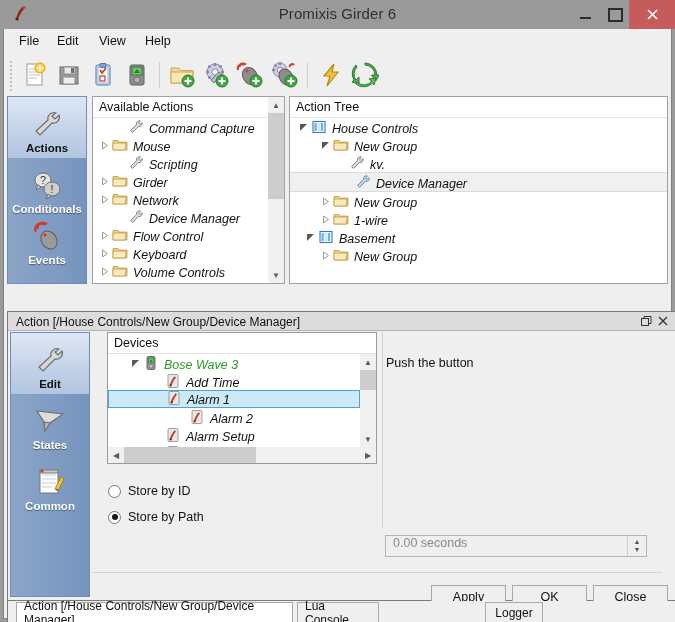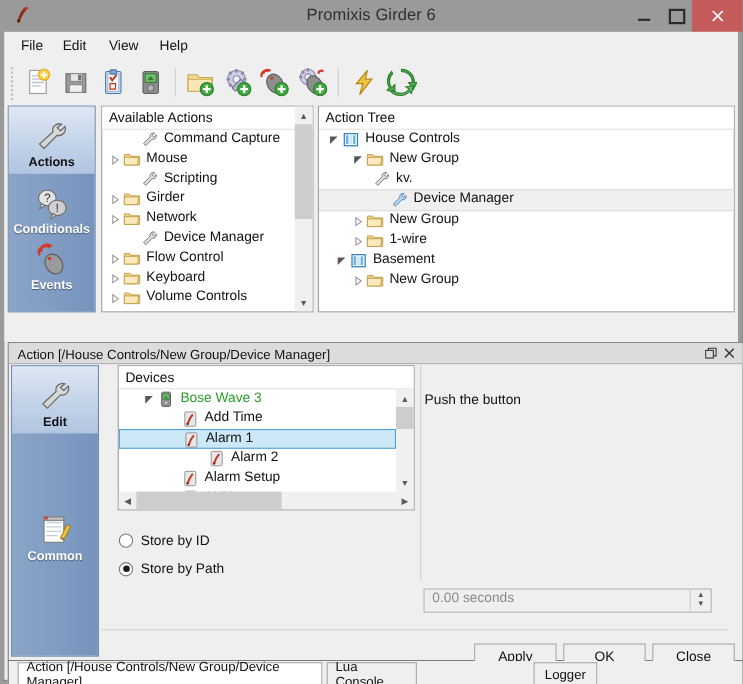--- a/index.html
+++ b/index.html
@@ -104,22 +104,22 @@
     position:absolute;left:0;top:21px;right:16px;bottom:0;overflow:hidden;
   }
   
   #tree-panel{
     position:absolute;left:285px;top:0;width:379px;height:188px;
     background:#fff;border:1px solid #a0a0a0;box-sizing:border-box;
   }
   #tree-list{position:absolute;left:0;top:21px;right:0;bottom:0;overflow:hidden;}
   
   .trow{
-    position:relative;height:18px;display:flex;align-items:flex-start;
-    font-size:12.5px;color:#111;white-space:nowrap;
+    position:relative;height:18px;display:flex;align-items:flex-end;
+    font-size:12.5px;color:#111;white-space:nowrap;font-style:italic;
   }
   .trow.sel{background:#f0f0f0;border-top:1px solid #dcdcdc;border-bottom:1px solid #dcdcdc;}
   .trow.selblue{background:#cde8f7;border:1px solid #4ca3d8;box-sizing:border-box;}
   .twist{width:14px;height:18px;display:flex;align-items:center;justify-content:center;flex:0 0 14px;}
   .ticon{width:18px;height:18px;display:flex;align-items:center;justify-content:center;flex:0 0 18px;margin-right:3px;}
   .tlabel{padding-left:1px;}
   .green{color:#2a9e2a;}
   
   .vsb{position:absolute;top:0;right:0;width:16px;background:#f0f0f0;}
   .vsb .arrow{width:16px;height:16px;display:flex;align-items:center;justify-content:center;
@@ -535,21 +535,21 @@
                 </svg>
               </div>
               <div class="ticon">
                 <svg width="16" height="16" viewBox="0 0 16 16">
                   <path d="M1 3.5h5l1.2 1.6H15V13H1z" fill="#f0d28f" stroke="#bd9b3d" stroke-width=".8"></path>
                   <path d="M1 6h13.2L13 13H1z" fill="#fae9bd" stroke="#bd9b3d" stroke-width=".8"></path>
                 </svg>
               </div>
               <div class="tlabel">New Group</div>
             </div>
-            <div class="trow" style="padding-left: 34px;">
+            <div class="trow" style="padding-left: 44px;">
               <div class="twist"></div>
               <div class="ticon">
                 <svg width="16" height="16" viewBox="0 0 16 16">
                   <path d="M12.5 2 a3 3 0 0 0 -4 3.6 L2.5 11.5 l2 2 L10.4 7.5 a3 3 0 0 0 3.6 -4 l-2 2 -1.5 -1.5 z" fill="#dcdcdc" stroke="#7d7d7d" stroke-width=".9"></path>
                 </svg>
               </div>
               <div class="tlabel">kv.</div>
             </div>
             <div class="trow sel" style="padding-left: 50px;">
               <div class="twist"></div>
@@ -637,20 +637,29 @@
       </div>
 
       <div id="dock-nav">
         <div class="nav-item sel" style="top:0px">
           <div class="nav-icon">
             <svg width="34" height="30" viewBox="0 0 34 30">
               <path d="M26 4 a6 6 0 0 0 -8 7 L6 22 l4 4 L22 14 a6 6 0 0 0 7 -8 l-4 4 -3 -3 z" fill="#d8d8d8" stroke="#6e6e6e" stroke-width="1.2"></path>
             </svg>
           </div>
           <div class="nav-label">Edit</div>
+        </div>
+        <div class="nav-item" style="top:61px">
+          <div class="nav-icon">
+            <svg width="34" height="30" viewBox="0 0 34 30">
+              <path d="M4 5 L30 8 L17 17 L12 25 L11 16 Z" fill="#dcdcdc" stroke="#6e6e6e" stroke-width="1.2"></path>
+              <path d="M11 16 L17 17 L12 25 Z" fill="#b4b4b4" stroke="#6e6e6e" stroke-width="1"></path>
+            </svg>
+          </div>
+          <div class="nav-label">States</div>
         </div>
         <div class="nav-item" style="top:122px">
           <div class="nav-icon">
             <svg width="34" height="30" viewBox="0 0 34 30">
               <rect x="7" y="4" width="18" height="22" fill="#fdfdfd" stroke="#7b7b7b"></rect>
               <path d="M9 8h14M9 12h14M9 16h14M9 20h10" stroke="#c5cedb" stroke-width="1.2"></path>
               <rect x="7" y="3" width="18" height="3" fill="#c8c8c8" stroke="#7b7b7b"></rect>
               <circle cx="9" cy="4" r="1.6" fill="#d13b2a"></circle>
               <path d="M22 22 L28 10 l3 1.6 L25 24 Z" fill="#f2c340" stroke="#a8841a"></path>
               <path d="M22 22 l3 2 l0-2.2 Z" fill="#666"></path>

